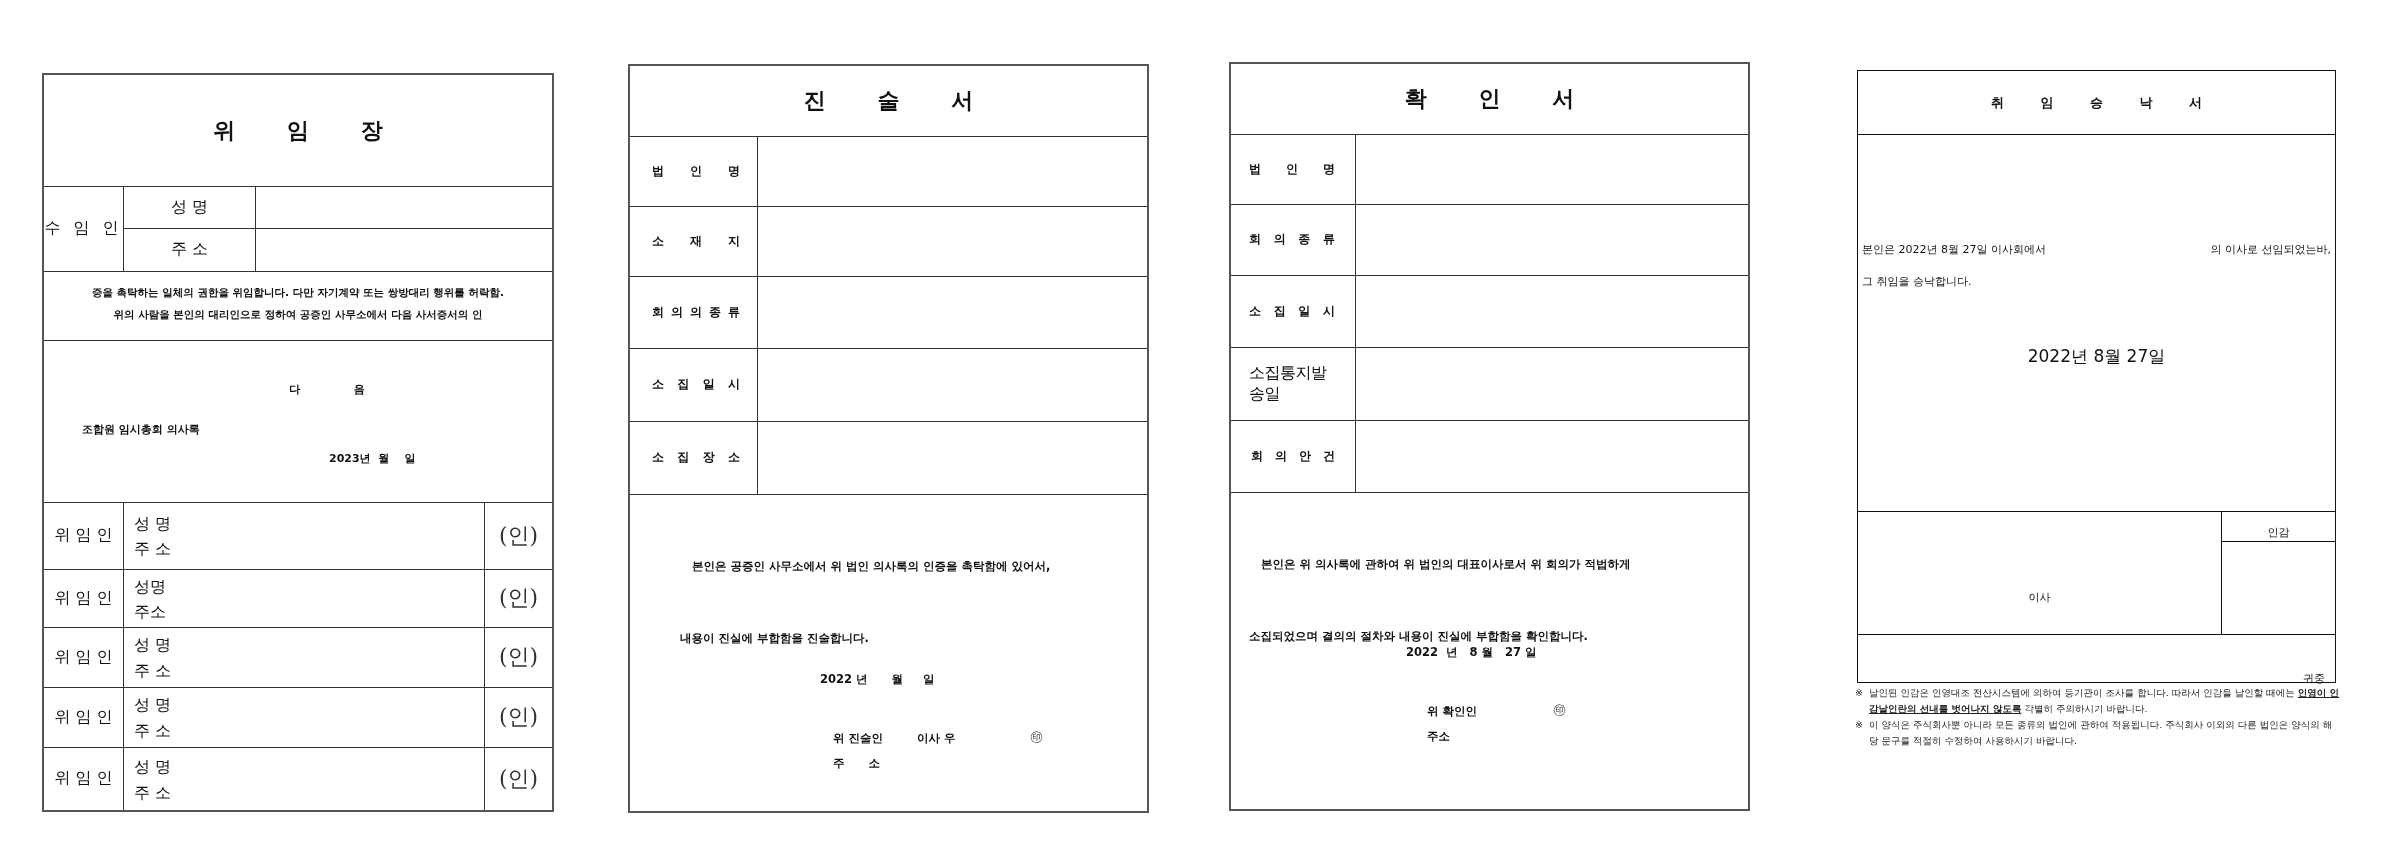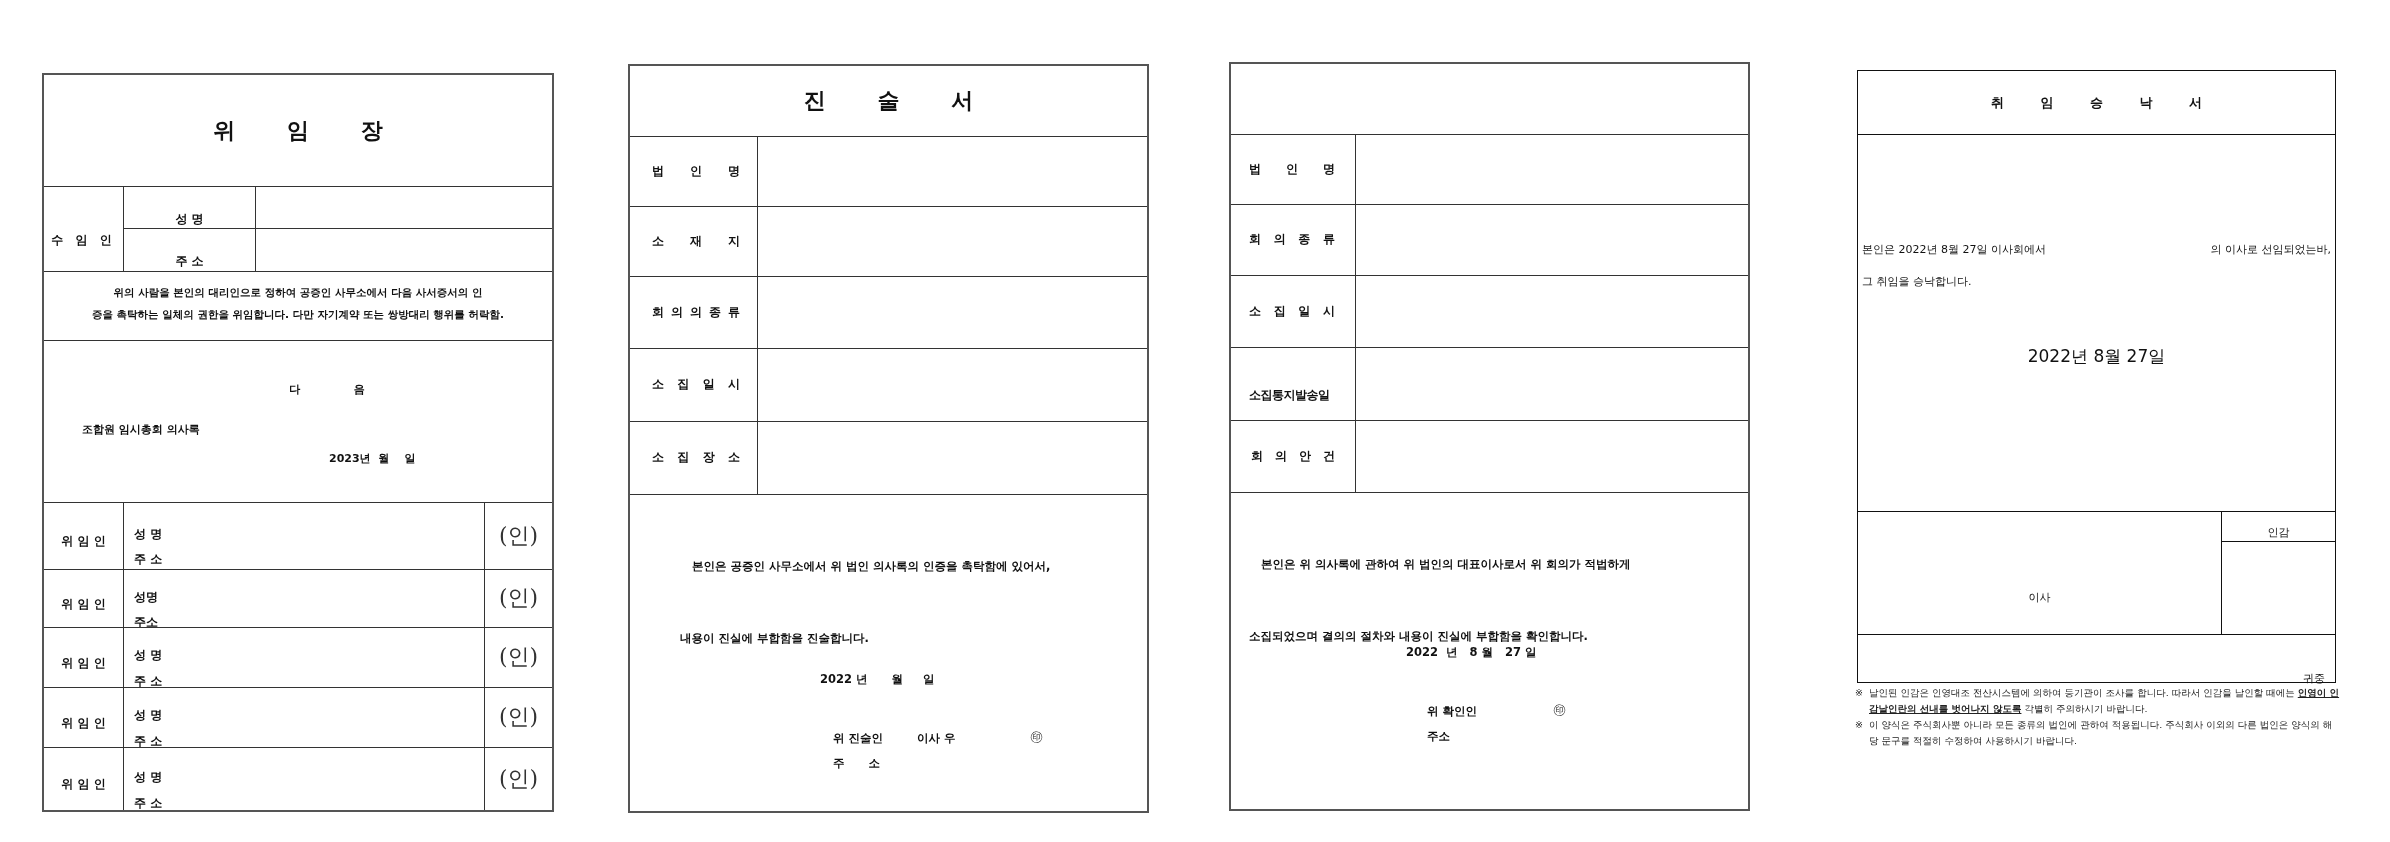--- a/index.html
+++ b/index.html
@@ -6,21 +6,21 @@
   html, body { width: 2390px; height: 842px; background: #ffffff; overflow: hidden; }
   body { position: relative; font-family: "DejaVu Sans", sans-serif; color: #111; }
 
   .doc { position: absolute; border: 2px solid #555; background: #fff; }
   .hl { position: absolute; left: 0; right: 0; height: 0; border-top: 1.5px solid #333; }
   .vl { position: absolute; top: 0; width: 0; border-left: 1.5px solid #333; }
   .abs { position: absolute; }
   .center { display: flex; align-items: center; justify-content: center; text-align: center; }
   .bold { font-weight: bold; }
   .title-lg { font-size: 22px; letter-spacing: 22px; padding-left: 22px; }
-  .lbl { font-size: 12px; font-weight: bold; margin-top: 12px; }
+  .lbl { font-size: 16px; font-weight: normal; }
   .lbl-spread { font-size: 12px; font-weight: bold; display: flex; justify-content: space-between; }
   .body-text { font-size: 11.5px; font-weight: bold; line-height: 24px; }
   .seal { font-size: 22px; font-family: "DejaVu Serif", serif; color: #333; }
 
   
   #doc1 { left: 42px; top: 73px; width: 512px; height: 739px; }
   
   #doc2 { left: 628px; top: 64px; width: 521px; height: 749px; }
   
   #doc3 { left: 1229px; top: 62px; width: 521px; height: 749px; }
@@ -46,22 +46,22 @@
   <div class="vl" style="left:79px;top:111px;height:85px;"></div>
   <div class="vl" style="left:211px;top:111px;height:85px;"></div>
   <div class="abs center lbl" style="left:80px;width:131px;top:111px;height:42px;">성 명</div>
   <div class="abs" style="left:212px;right:0;top:111px;height:42px;"></div>
   <div class="hl" style="top:153px;left:80px;"></div>
   <div class="abs center lbl" style="left:80px;width:131px;top:153px;height:43px;">주 소</div>
   <div class="abs" style="left:212px;right:0;top:153px;height:43px;"></div>
   <div class="hl" style="top:196px;"></div>
 
   <div class="abs" style="left:0;right:0;top:196px;height:69px;padding-top:10px;font-size:10.5px;font-weight:bold;line-height:22px;text-align:center;">
+    <div>증을 촉탁하는 일체의 권한을 위임합니다. 다만 자기계약 또는 쌍방대리 행위를 허락함.</div>
     <div>위의 사람을 본인의 대리인으로 정하여 공증인        사무소에서 다음 사서증서의 인</div>
-    <div>증을 촉탁하는 일체의 권한을 위임합니다. 다만 자기계약 또는 쌍방대리 행위를 허락함.</div>
   </div>
   <div class="hl" style="top:265px;"></div>
 
   <div class="abs bold" style="left:0;right:0;top:307px;text-align:center;font-size:11px;white-space:pre;padding-left:58px;">다              음</div>
   <div class="abs bold" style="left:38px;top:347px;font-size:11px;">조합원 임시총회 의사록</div>
   <div class="abs bold" style="left:285px;top:376px;font-size:11px;white-space:pre;">2023년  월    일</div>
   <div class="hl" style="top:427px;"></div>
 
   <div class="vl" style="left:79px;top:427px;bottom:0;"></div>
   <div class="vl" style="left:440px;top:427px;bottom:0;"></div>
@@ -161,20 +161,21 @@
   </div>
 
   <div class="abs bold" style="left:190px;top:606px;font-size:11.5px;white-space:pre;">2022 년      월     일</div>
   <div class="abs bold" style="left:203px;top:665px;font-size:11.5px;">위 진술인</div>
   <div class="abs bold" style="left:287px;top:665px;font-size:11.5px;">이사 우</div>
   <div class="abs" style="left:400px;top:662px;font-size:13px;">㊞</div>
   <div class="abs bold" style="left:203px;top:690px;font-size:11.5px;white-space:pre;">주      소</div>
 </div>
 
 <div class="doc" id="doc3">
+  <div class="abs center bold title-lg" style="left:0;right:0;top:0;height:70px;">확 인 서</div>
   <div class="hl" style="top:70px;"></div>
   <div class="vl" style="left:124px;top:70px;height:358px;"></div>
 
   <div class="abs lbl-spread" style="left:18px;width:86px;top:70px;height:70px;align-items:center;">
     <span>법</span>
       <span>인</span>
       <span>명</span>
   </div>
   <div class="abs" style="left:125px;right:0;top:70px;height:70px;"></div>
   <div class="hl" style="top:140px;"></div>

